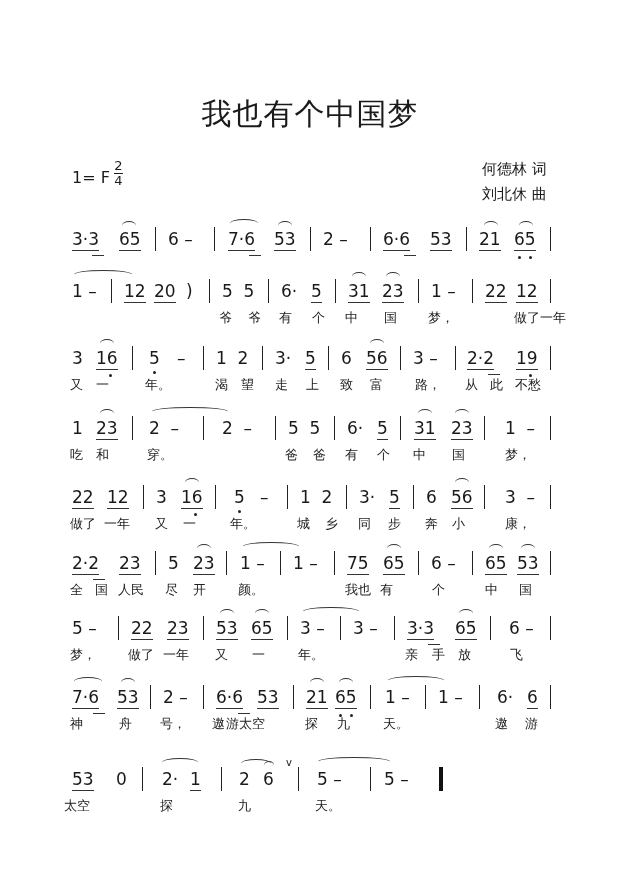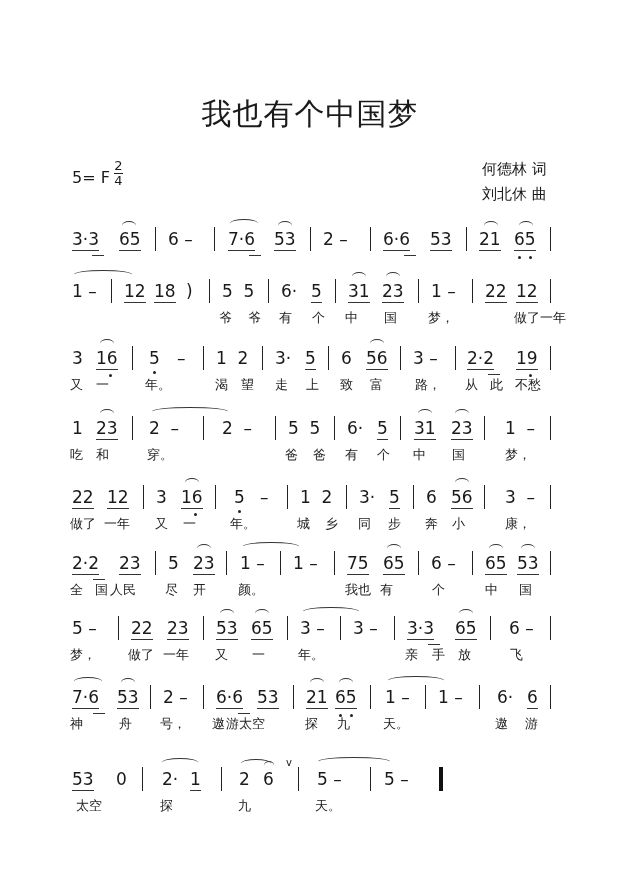--- a/index.html
+++ b/index.html
@@ -17,21 +17,21 @@
   .fin{position:absolute;top:12px;width:4px;height:24px;background:#111;}
   .lyr{position:absolute;top:42px;font-size:13px;white-space:pre;color:#222;}
   .arc{position:absolute;height:8px;border-top:1.3px solid #333;border-radius:50% 50% 0 0;}
   .dot{position:absolute;width:3px;height:3px;background:#222;border-radius:50%;}
   .vmark{position:absolute;font-size:10px;}
 </style>
 </head>
 <body>
 
 <div class="title">我也有个中国梦</div>
-<div class="key">5= F</div>
+<div class="key">1= F</div>
 <div class="timesig">
   <span>2</span>
   <span class="bar"></span>
   <span>4</span>
 </div>
 <div class="credit" style="top:160px">何德林  词</div>
 <div class="credit" style="top:185px">刘北休  曲</div>
 
 <div class="system" style="top:215px">
   <span class="tok u1" style="left:72px">3·3</span>
@@ -60,21 +60,21 @@
   <span class="dot" style="left:518px;top:41px"></span>
   <span class="dot" style="left:529px;top:41px"></span>
   <span class="bl" style="left:550px"></span>
 </div>
 
 <div class="system" style="top:267px">
   <span class="arc" style="left:74px;width:58px;top:3px"></span>
   <span class="tok" style="left:72px">1 –</span>
   <span class="bl" style="left:111px"></span>
   <span class="tok u1" style="left:124px">12</span>
-  <span class="tok u1" style="left:154px">18</span>
+  <span class="tok u1" style="left:154px">20</span>
   <span class="tok" style="left:186px">)</span>
   <span class="bl" style="left:209px"></span>
   <span class="tok" style="left:222px">5  5</span>
   <span class="bl" style="left:268px"></span>
   <span class="tok" style="left:281px">6·</span>
   <span class="tok u1" style="left:311px">5</span>
   <span class="bl" style="left:335px"></span>
   <span class="arc" style="left:352px;width:14px;top:5px"></span>
   <span class="tok u1" style="left:348px">31</span>
   <span class="arc" style="left:386px;width:14px;top:5px"></span>
@@ -228,21 +228,21 @@
   <span class="bl" style="left:418px"></span>
   <span class="tok" style="left:431px">6 –</span>
   <span class="bl" style="left:472px"></span>
   <span class="arc" style="left:489px;width:14px;top:5px"></span>
   <span class="tok u1" style="left:485px">65</span>
   <span class="arc" style="left:521px;width:14px;top:5px"></span>
   <span class="tok u1" style="left:517px">53</span>
   <span class="bl" style="left:550px"></span>
   <span class="lyr" style="left:70px">全</span>
   <span class="lyr" style="left:95px">国</span>
-  <span class="lyr" style="left:110px">人民</span>
+  <span class="lyr" style="left:118px">人民</span>
   <span class="lyr" style="left:165px">尽</span>
   <span class="lyr" style="left:193px">开</span>
   <span class="lyr" style="left:238px">颜。</span>
   <span class="lyr" style="left:345px">我也</span>
   <span class="lyr" style="left:380px">有</span>
   <span class="lyr" style="left:432px">个</span>
   <span class="lyr" style="left:485px">中</span>
   <span class="lyr" style="left:519px">国</span>
 </div>
 
@@ -333,17 +333,17 @@
   <span class="tok" style="left:239px">2</span>
   <span class="arc" style="left:264px;width:10px;top:6px"></span>
   <span class="tok" style="left:263px">6</span>
   <span class="vmark" style="left:286px;top:2px">v</span>
   <span class="bl" style="left:298px"></span>
   <span class="arc" style="left:318px;width:72px;top:2px"></span>
   <span class="tok" style="left:317px">5 –</span>
   <span class="bl" style="left:370px"></span>
   <span class="tok" style="left:384px">5 –</span>
   <span class="fin" style="left:439px"></span>
-  <span class="lyr" style="left:76px">太空</span>
+  <span class="lyr" style="left:64px">太空</span>
   <span class="lyr" style="left:160px">探</span>
   <span class="lyr" style="left:238px">九</span>
   <span class="lyr" style="left:315px">天。</span>
 </div>
 
 </body></html>

